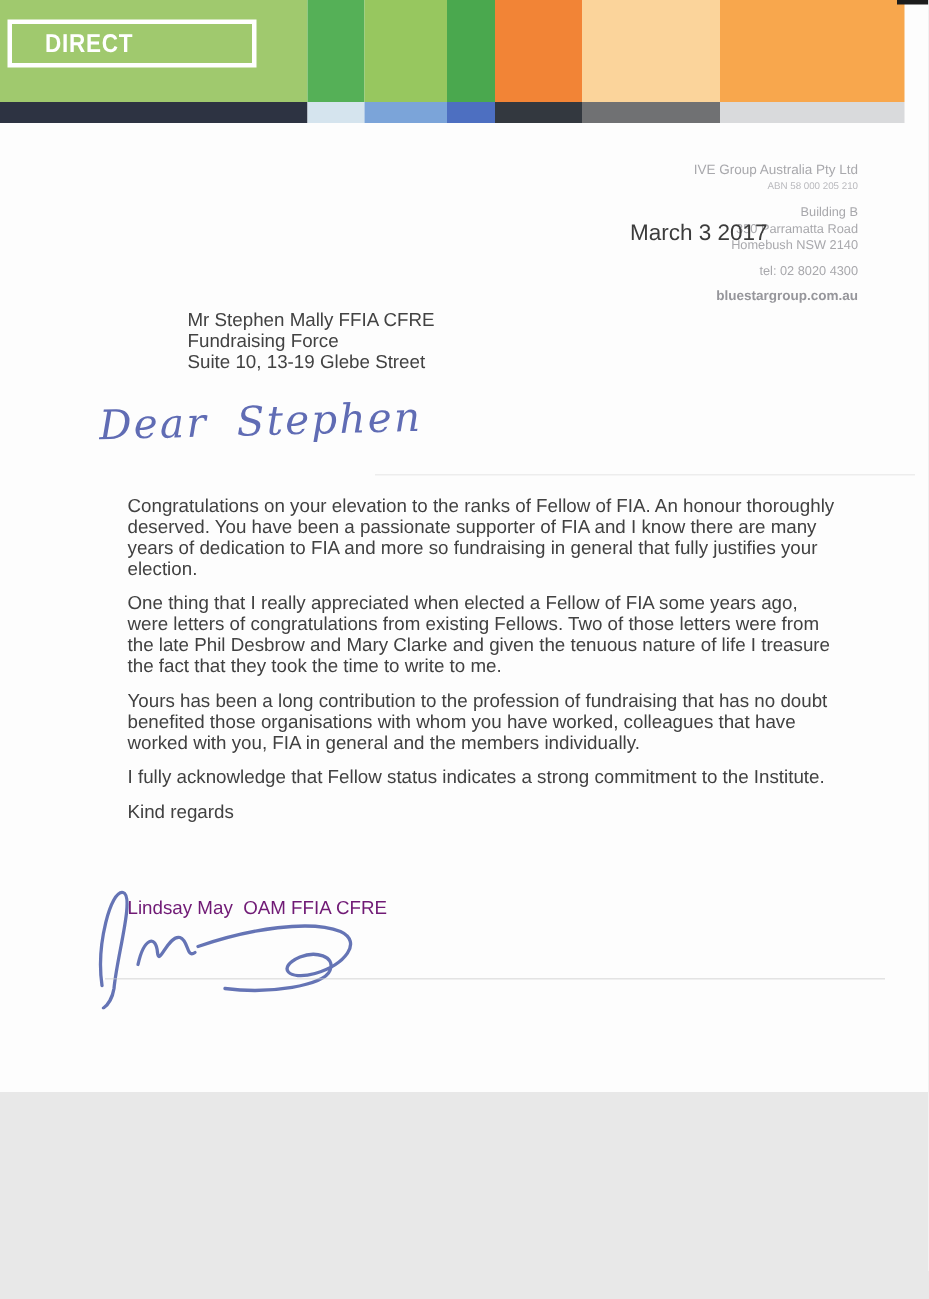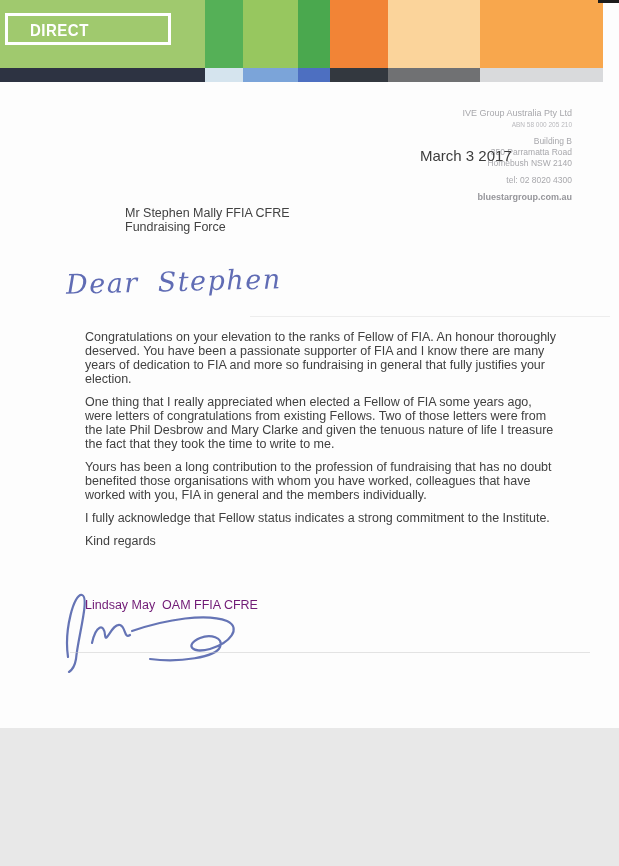--- a/index.html
+++ b/index.html
@@ -98,20 +98,21 @@
     <div>Homebush NSW 2140</div>
     <div class="s-tel">tel: 02 8020 4300</div>
     <div class="s-web">bluestargroup.com.au</div>
   </div>
 
   <div class="date">March 3 2017</div>
 
   <div class="recipient">
     <div>Mr Stephen Mally FFIA CFRE</div>
     <div>Fundraising Force</div>
+    <div>Suite 10, 13-19 Glebe Street</div>
   </div>
 
   <div class="salutation">Dear Stephen</div>
   <div class="artifact-line al-2"></div>
 
   <div class="letter-body">
     <p>Congratulations on your elevation to the ranks of Fellow of FIA. An honour thoroughly deserved. You have been a passionate supporter of FIA and I know there are many years of dedication to FIA and more so fundraising in general that fully justifies your election.</p>
     <p>One thing that I really appreciated when elected a Fellow of FIA some years ago, were letters of congratulations from existing Fellows. Two of those letters were from the late Phil Desbrow and Mary Clarke and given the tenuous nature of life I treasure the fact that they took the time to write to me.</p>
     <p>Yours has been a long contribution to the profession of fundraising that has no doubt benefited those organisations with whom you have worked, colleagues that have worked with you, FIA in general and the members individually.</p>
     <p>I fully acknowledge that Fellow status indicates a strong commitment to the Institute.</p>

